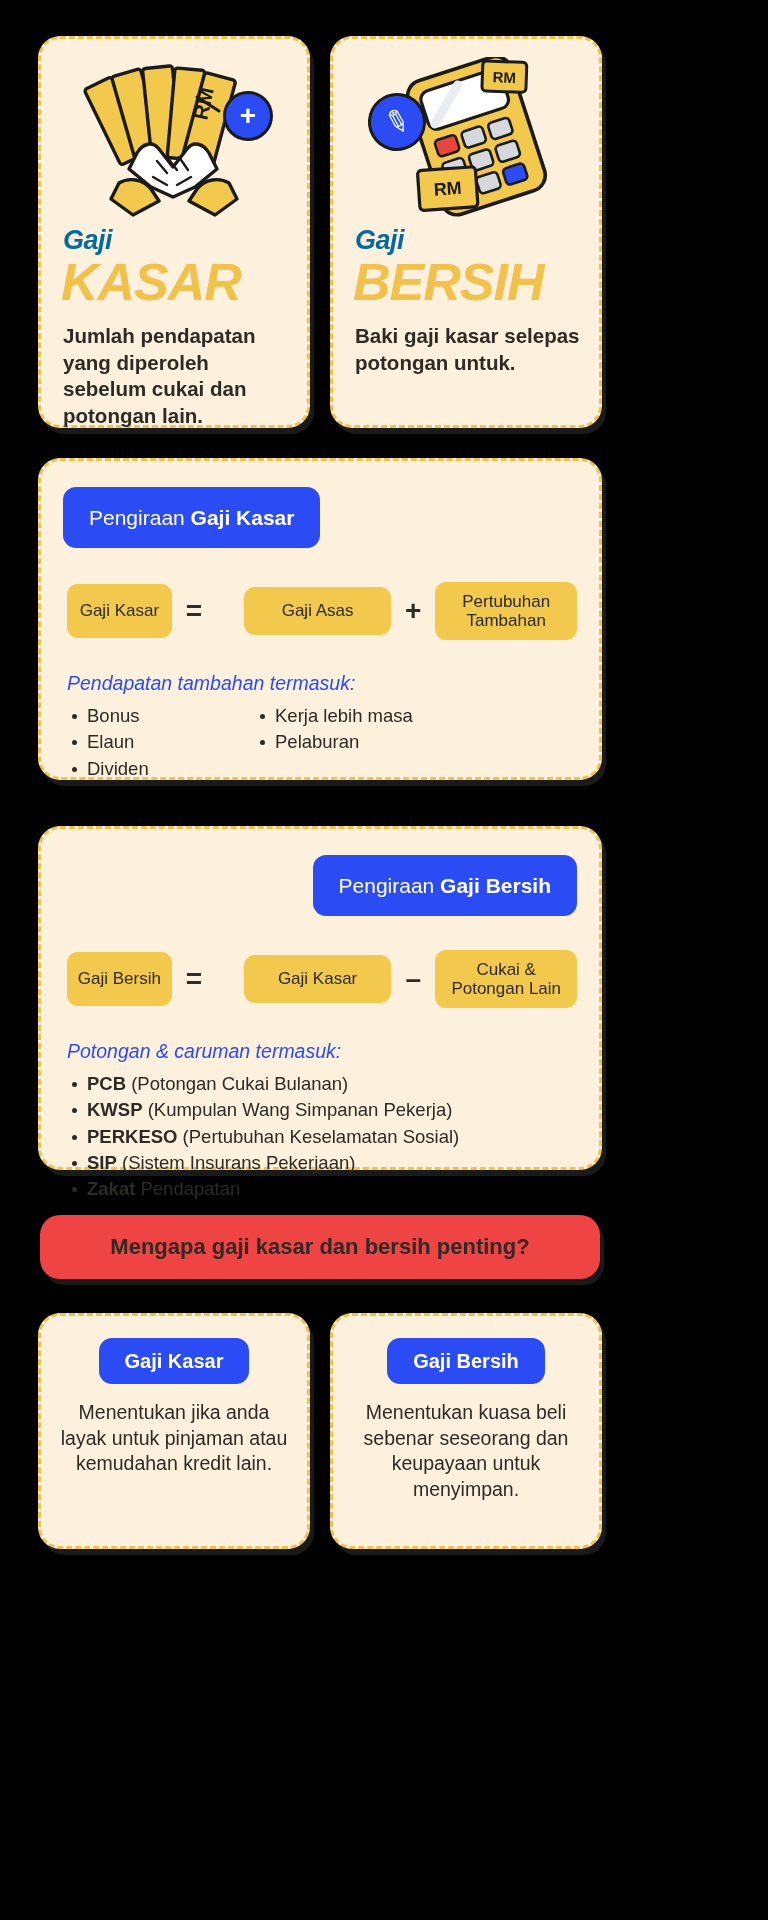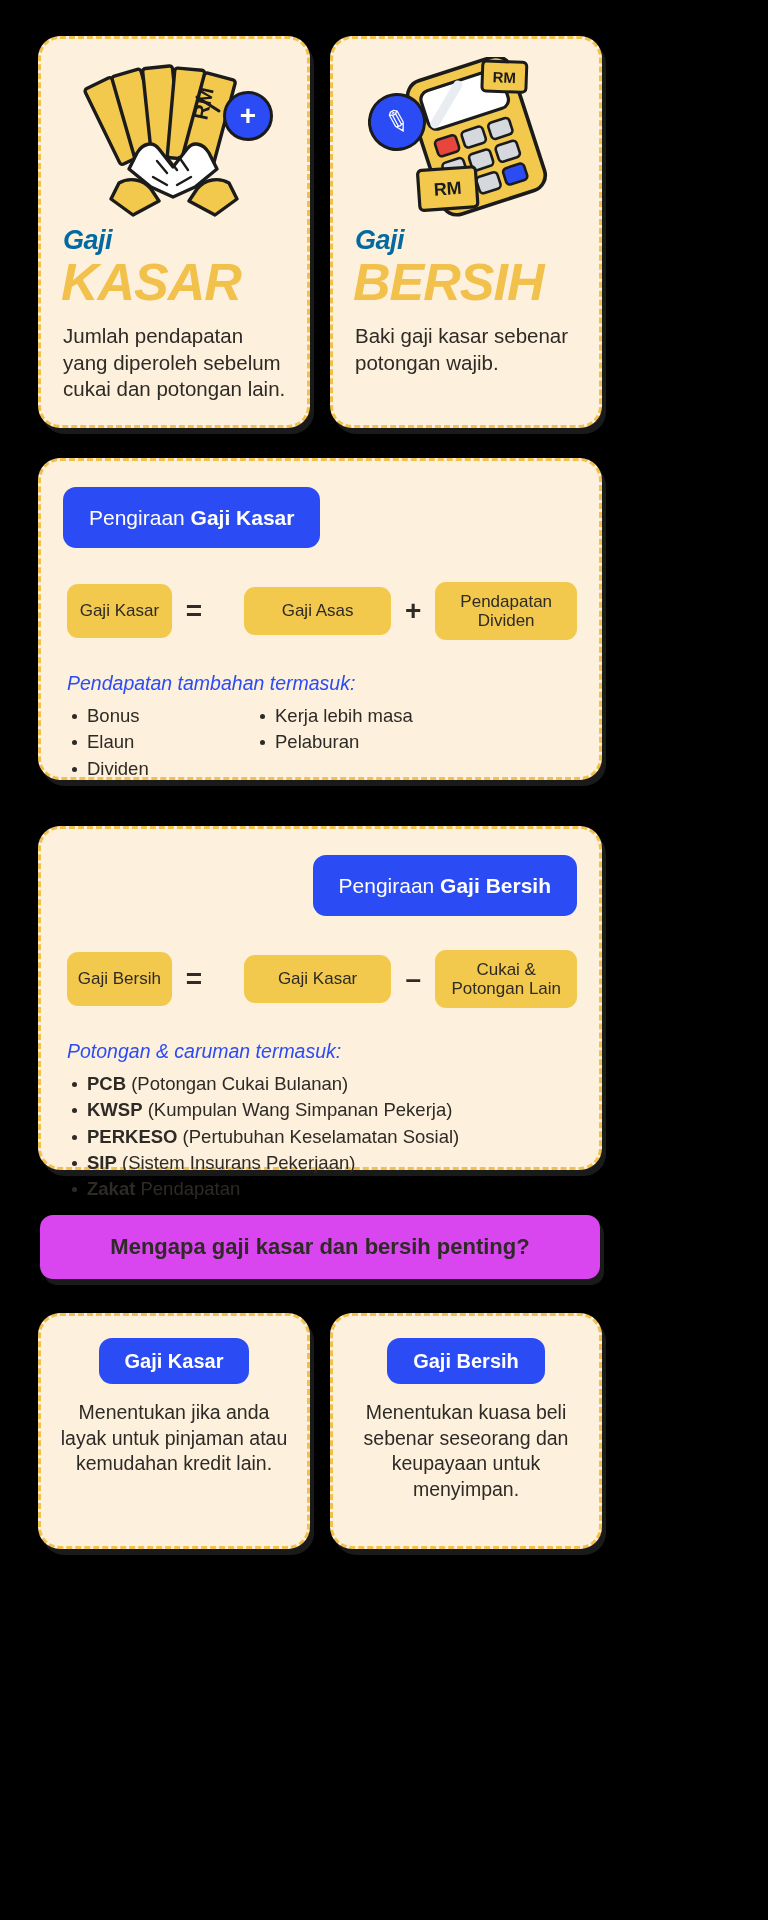--- a/index.html
+++ b/index.html
@@ -31,21 +31,21 @@
 
   .kicker{
     color:#0369a1;font-style:italic;font-weight:bold;
     font-size:27px;letter-spacing:-0.5px;line-height:1;margin:6px 0 2px 4px;
   }
   .bigword{
     color:#F2C14B;font-style:italic;font-weight:bold;
     font-size:52px;letter-spacing:-1px;line-height:1.02;margin:0 0 14px 2px;
   }
   .desc{
-    color:#2E2A26;font-size:20.5px;line-height:1.30;margin-left:4px;font-weight:normal;
+    color:#2E2A26;font-size:20.5px;line-height:1.30;margin-left:4px;font-weight:bold;
   }
 
   
   .calc-card{left:38px;width:564px;padding:26px 22px 24px 22px;}
   #calc-gross{top:458px;height:322px;}
   #calc-net{top:826px;height:344px;}
 
   .pill-title{
     display:inline-block;background:#2B4CF5;color:#fff;
     border-radius:13px;padding:19px 26px;font-size:21px;line-height:1.1;
@@ -78,21 +78,21 @@
     content:"";position:absolute;left:5px;top:11px;
     width:5px;height:5px;border-radius:50%;background:#2E2A26;
   }
   ul.bl li b{font-weight:bold;}
   .cols{display:flex;gap:20px;padding-left:4px;}
   .cols .c1{width:168px;}
 
   
   .banner{
     position:absolute;left:40px;top:1215px;width:560px;height:64px;
-    background:#d946ef;border-radius:13px;
+    background:#ef4444;border-radius:20px;
     display:flex;align-items:center;justify-content:center;
     color:#2E2A26;font-size:22px;font-weight:bold;
     box-shadow:4px 6px 0 rgba(255,255,255,0.10);
   }
 
   
   .bot-card{width:272px;height:236px;padding:22px 16px 0 16px;text-align:center;}
   #bot-left{left:38px;top:1313px;}
   #bot-right{left:330px;top:1313px;}
   .bot-pill{
@@ -190,35 +190,35 @@
                 <rect x="132" y="16" width="44" height="30" rx="4" fill="#F2C94C" stroke="#1b1b1b" stroke-width="3"></rect>
                 <text x="154" y="37" fill="#1b1b1b" text-anchor="middle" font-family="'Liberation Sans',sans-serif" font-size="15" font-weight="bold">RM</text>
               </g>
             </g>
           </svg>
           <div class="pen-badge">✎</div>
         </div>
       </div>
       <div class="kicker">Gaji</div>
       <div class="bigword">BERSIH</div>
-      <div class="desc">Baki gaji kasar sebenar potongan wajib.</div>
+      <div class="desc">Baki gaji kasar selepas potongan untuk.</div>
     </div>
   </div>
 
   <div class="dashed-card calc-card" id="calc-gross">
     <div class="pill-title">
       <span>Pengiraan </span><b>Gaji Kasar</b>
     </div>
 
     <div class="formula">
       <div class="fbox b1">Gaji Kasar</div>
       <div class="op">=</div>
       <div class="fbox b2">Gaji Asas</div>
       <div class="op">+</div>
-      <div class="fbox b3">Pendapatan Dividen</div>
+      <div class="fbox b3">Pertubuhan Tambahan</div>
     </div>
 
     <div class="sub-head">Pendapatan tambahan termasuk:</div>
     <div class="cols">
       <ul class="bl c1">
         <li>Bonus</li>
         <li>Elaun</li>
         <li>Dividen</li>
       </ul>
       <ul class="bl">

